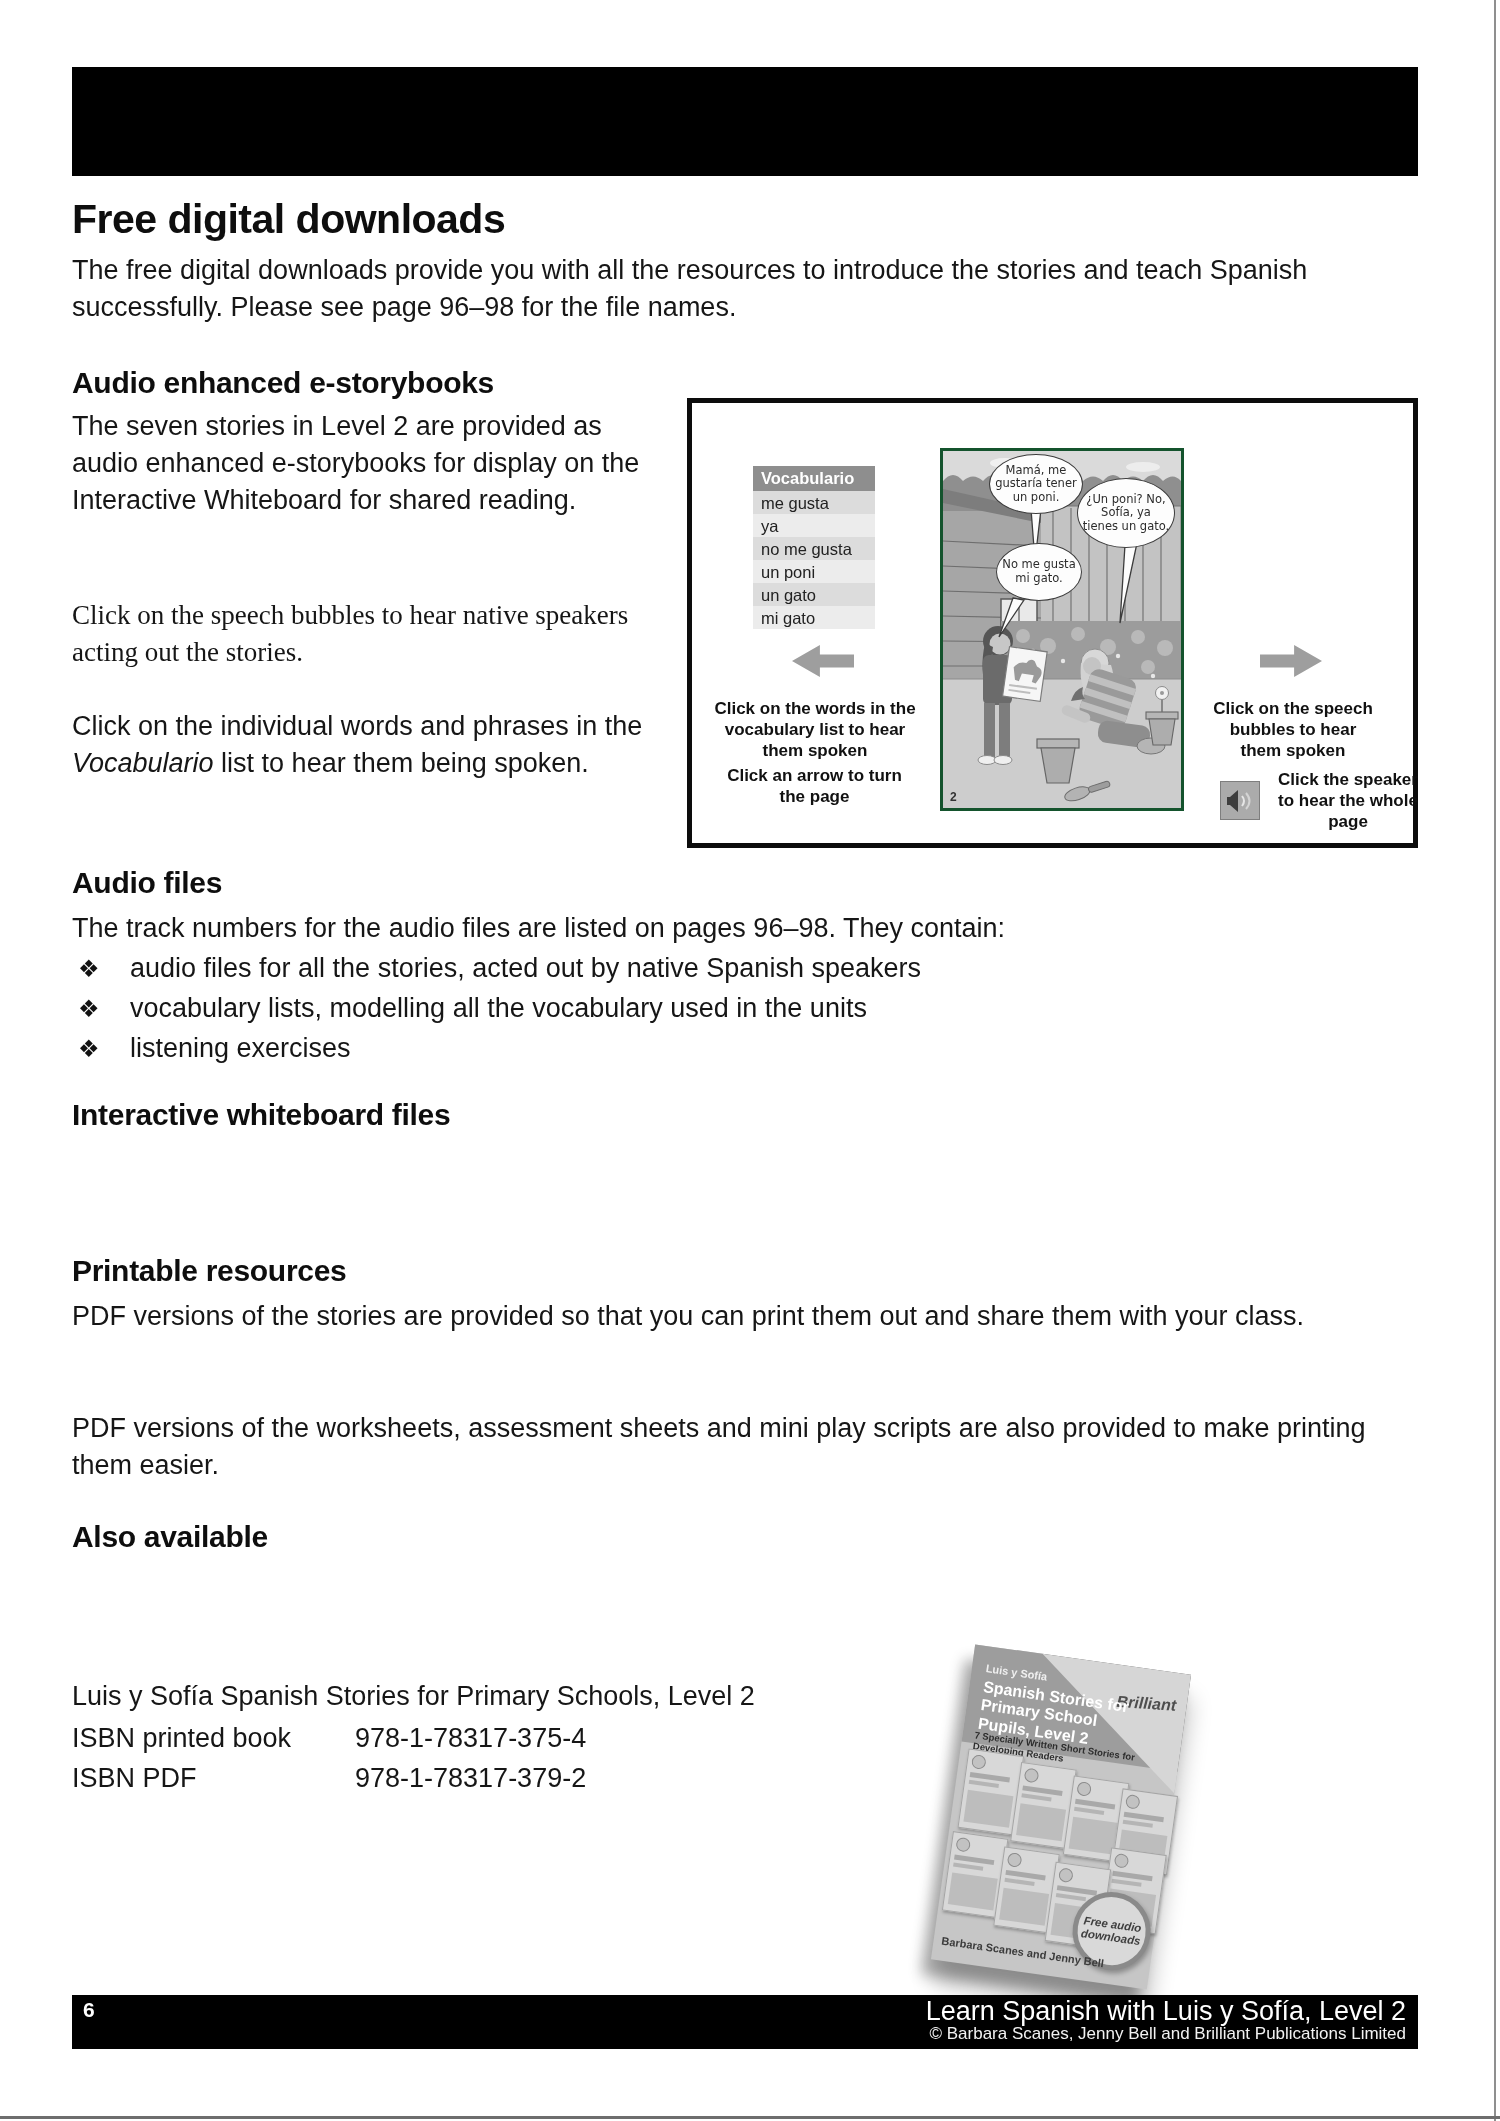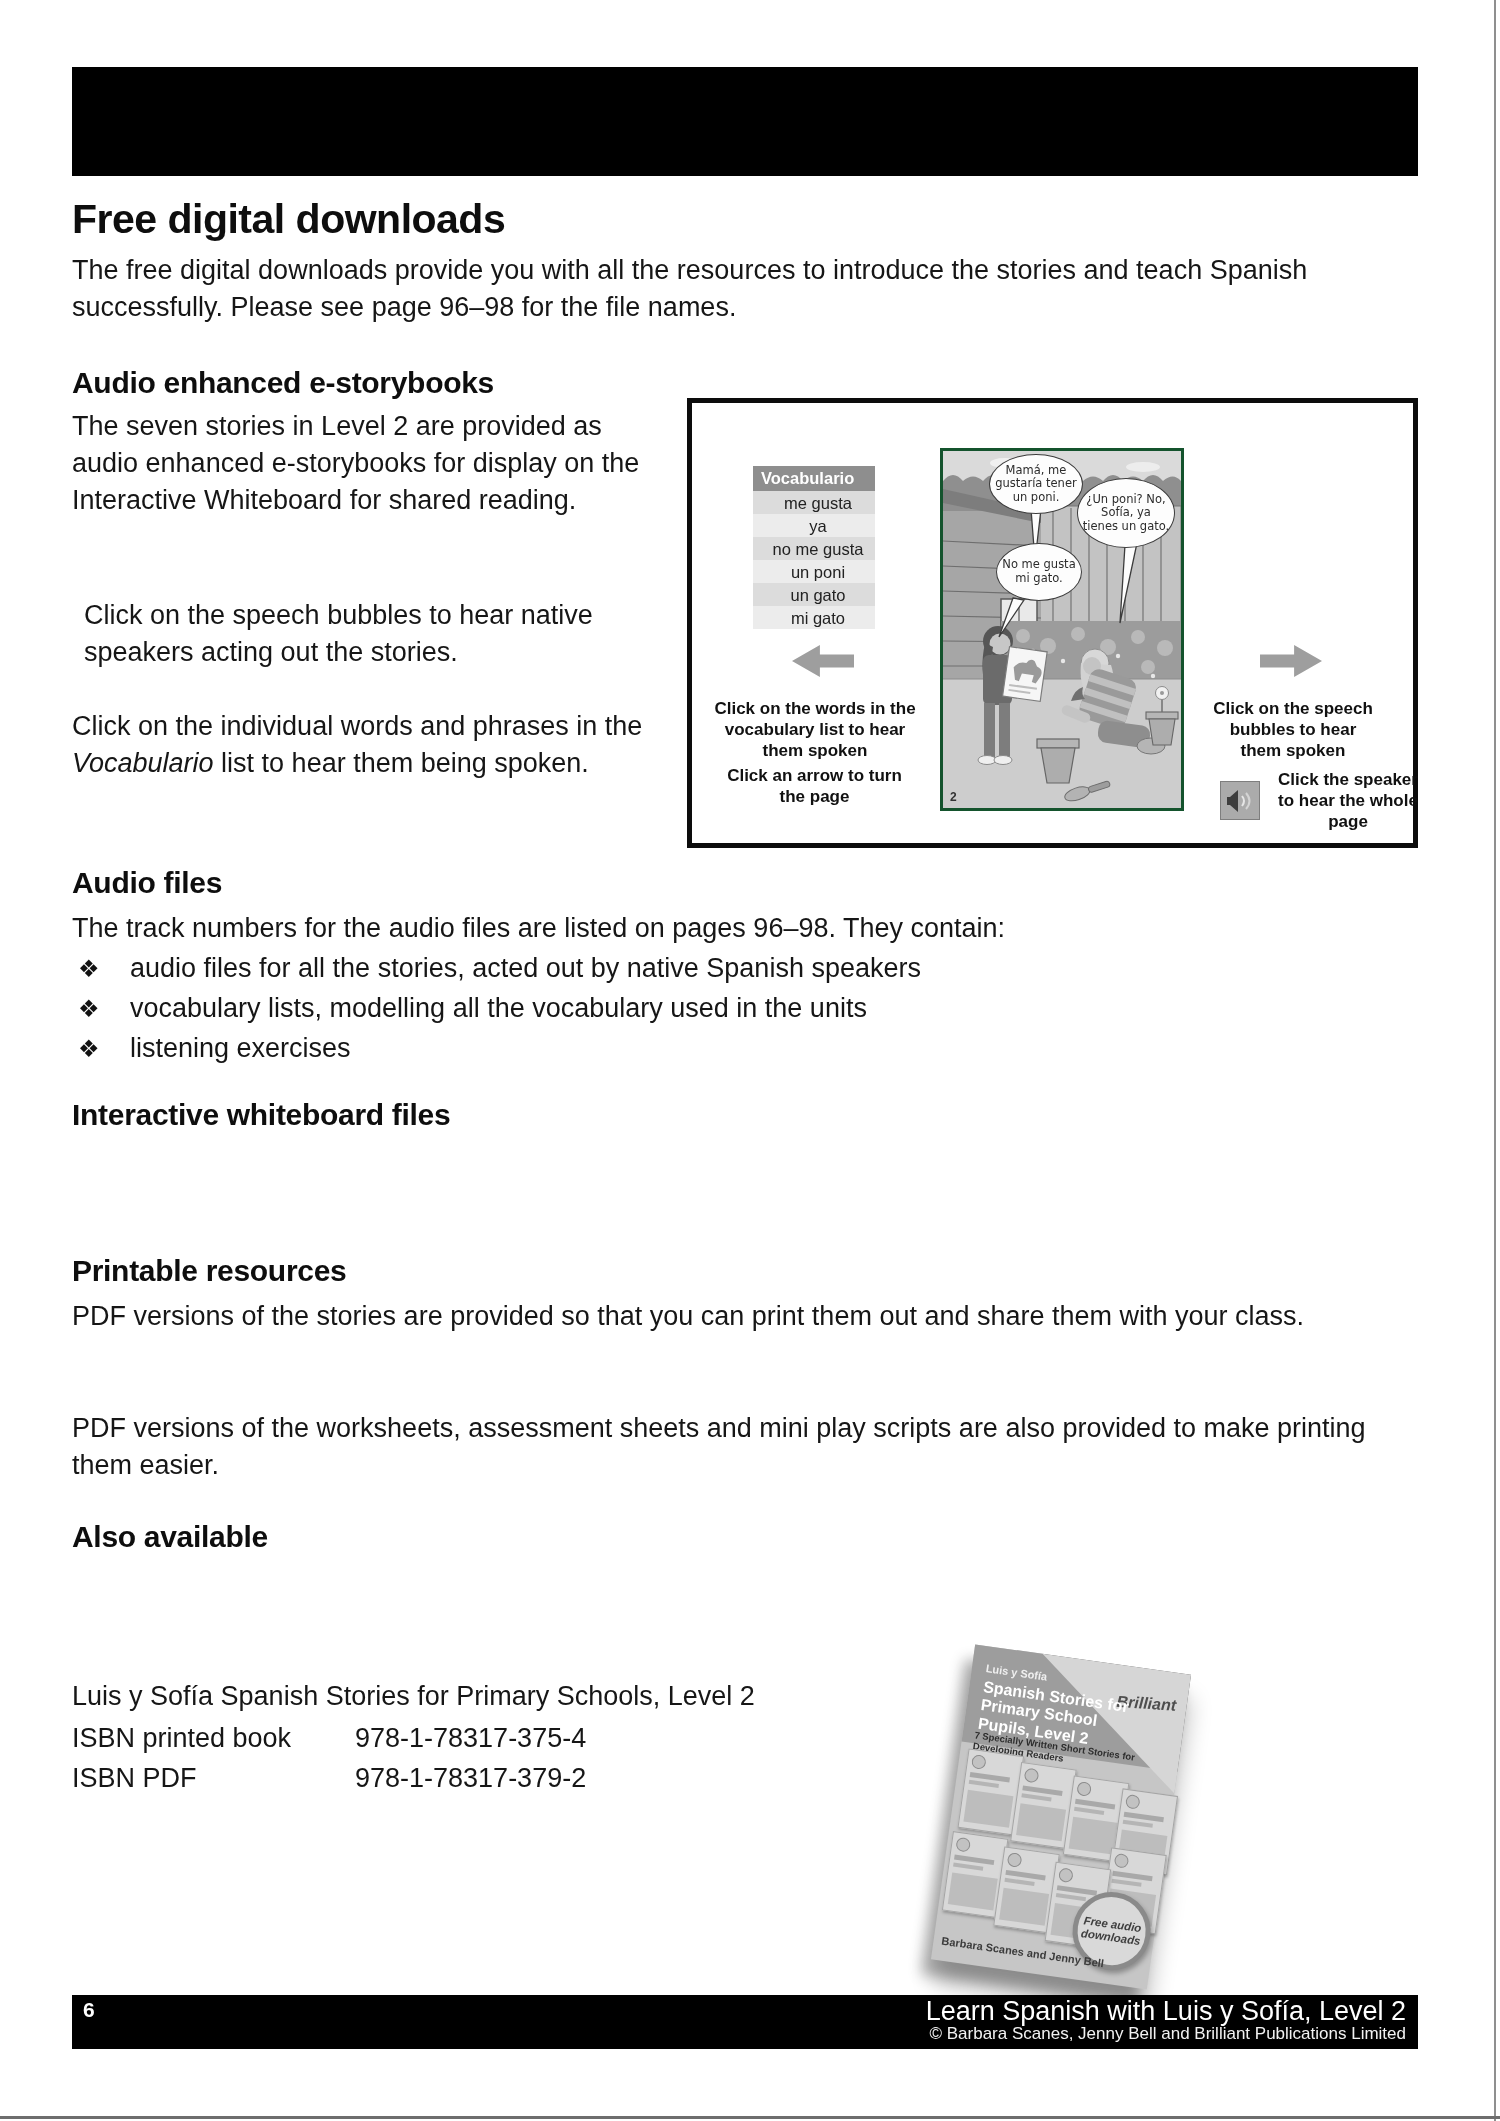--- a/index.html
+++ b/index.html
@@ -13,21 +13,21 @@
   .body-text{font-size:27px;line-height:37px;color:#161616;}
   .bullet-row{display:flex;align-items:flex-start;margin-bottom:3px;}
   .bullet-glyph{width:52px;font-size:24px;line-height:37px;color:#111;flex:none;}
   .bullet-text{font-size:27px;line-height:37px;}
   .isbn-row{display:flex;font-size:27px;line-height:40px;}
   .isbn-label{width:283px;flex:none;}
   
   .figbox{border:5px solid #0c0c0c;background:#fff;}
   .vocab{width:122px;font-size:16.5px;}
   .vocab-header{background:#8e8e8e;color:#fff;font-weight:bold;padding:3px 0 3px 8px;height:19px;}
-  .vocab-item{padding:2.5px 0 2.5px 8px;height:18px;color:#222;text-align:center;}
+  .vocab-item{padding:2.5px 0 2.5px 8px;height:18px;color:#222;}
   .vocab-item.odd{background:#dcdcdc;}
   .vocab-item.even{background:#ececec;}
   .figcaption{font-weight:bold;font-size:17px;line-height:21px;text-align:center;color:#111;}
   .arrow{background:#9e9e9e;}
   .arrow.left{clip-path:polygon(0 50%,45% 0,45% 30%,100% 30%,100% 70%,45% 70%,45% 100%);}
   .arrow.right{clip-path:polygon(0 30%,55% 30%,55% 0,100% 50%,55% 100%,55% 70%,0 70%);}
   .bubble{position:absolute;background:#fdfdfd;border:1.5px solid #3c3c3c;border-radius:50%;
           display:flex;align-items:center;justify-content:center;text-align:center;
           font-size:11.5px;line-height:1.18;color:#2c2c2c;padding:4px;box-sizing:border-box;
           font-family:"DejaVu Sans",sans-serif;}
@@ -58,21 +58,21 @@
 
 <div class="page">
 
   <div class="abs bar" style="left:72px;top:67px;width:1346px;height:109px;"></div>
 
   <h1 class="abs h1" style="left:72px;top:196px;">Free digital downloads</h1>
   <div class="abs body-text" style="left:72px;top:252px;width:1335px;">The free digital downloads provide you with all the resources to introduce the stories and teach Spanish successfully. Please see page 96–98 for the file names.</div>
 
   <h2 class="abs h2" style="left:72px;top:366px;">Audio enhanced e-storybooks</h2>
   <div class="abs body-text" style="left:72px;top:408px;width:585px;">The seven stories in Level 2 are provided as audio enhanced e-storybooks for display on the Interactive Whiteboard for shared reading.</div>
-  <div class="abs body-text" style="left:84px;top:597px;width:585px;">Click on the speech bubbles to hear native speakers acting out the stories.</div>
+  <div class="abs body-text" style="left:72px;top:597px;width:585px;font-family:Liberation Serif, serif;">Click on the speech bubbles to hear native speakers acting out the stories.</div>
   <div class="abs body-text" style="left:72px;top:708px;width:585px;">
     <span>Click on the individual words and phrases in the </span><i>Vocabulario</i><span> list to hear them being spoken.</span>
   </div>
 
   <div class="abs figbox" style="left:687px;top:398px;width:721px;height:440px;">
 
     <div class="abs vocab" style="left:61px;top:63px;">
       <div class="vocab-header">Vocabulario</div>
       <div class="vocab-item odd">me gusta</div>
       <div class="vocab-item even">ya</div>

